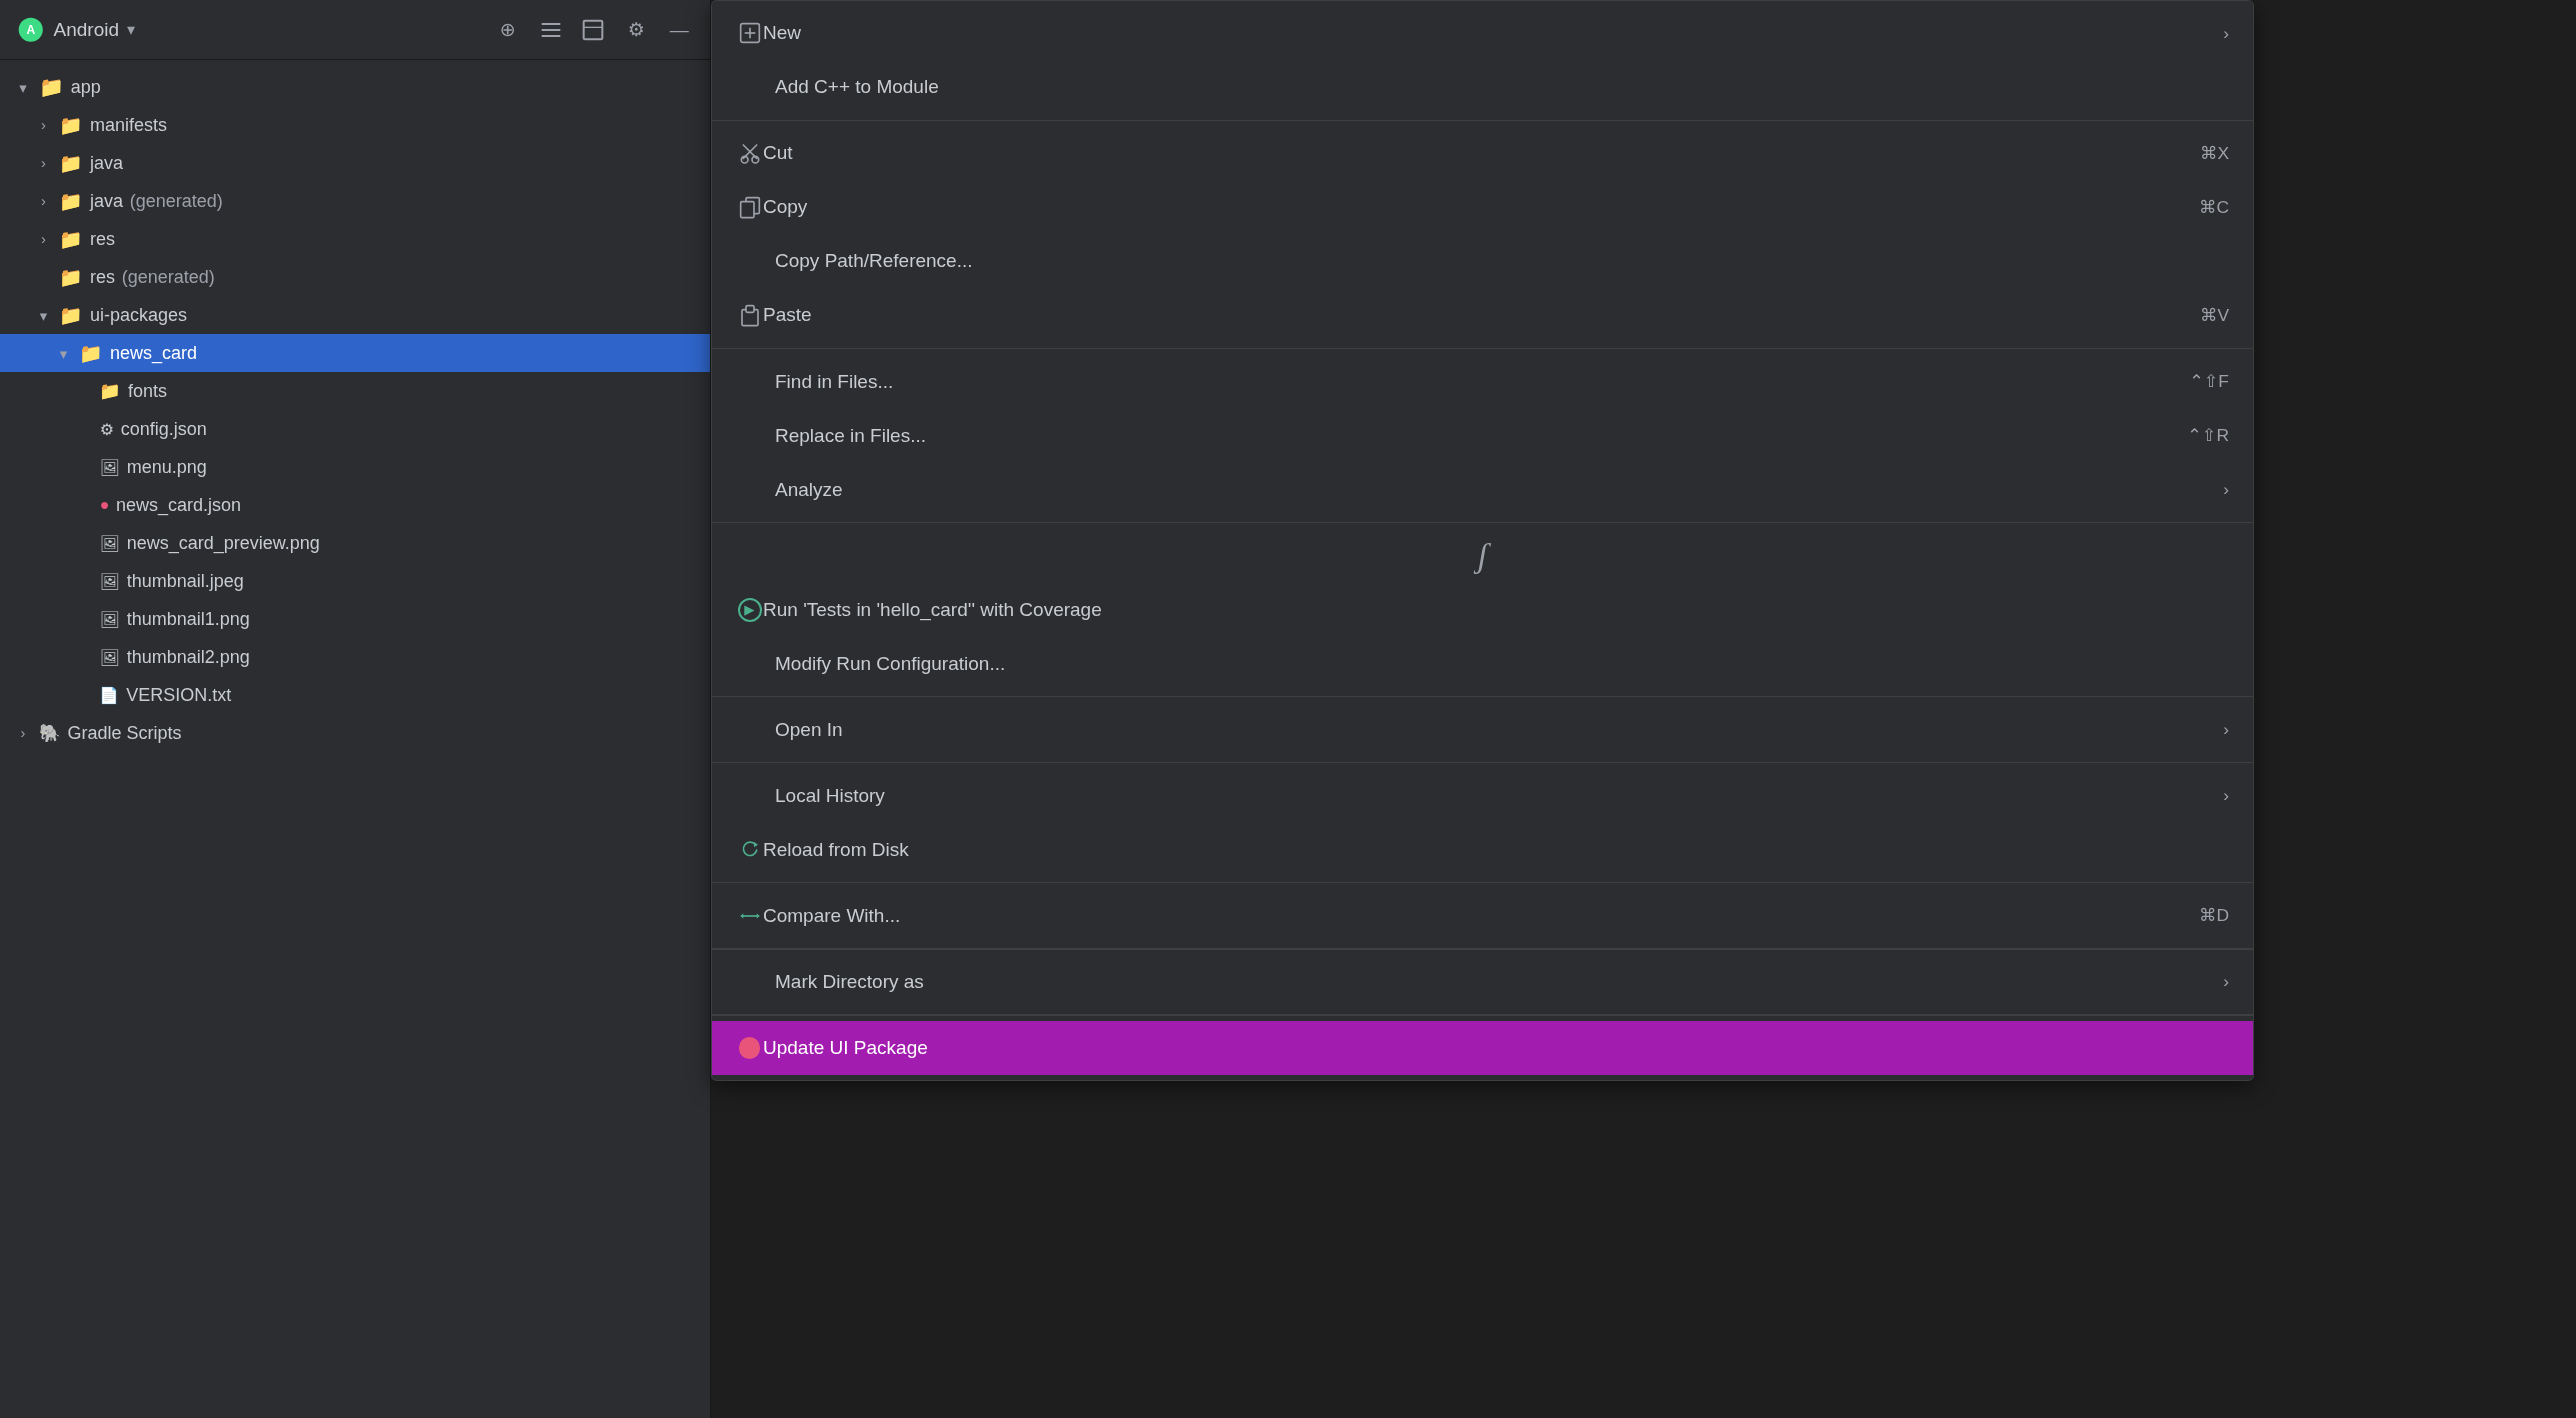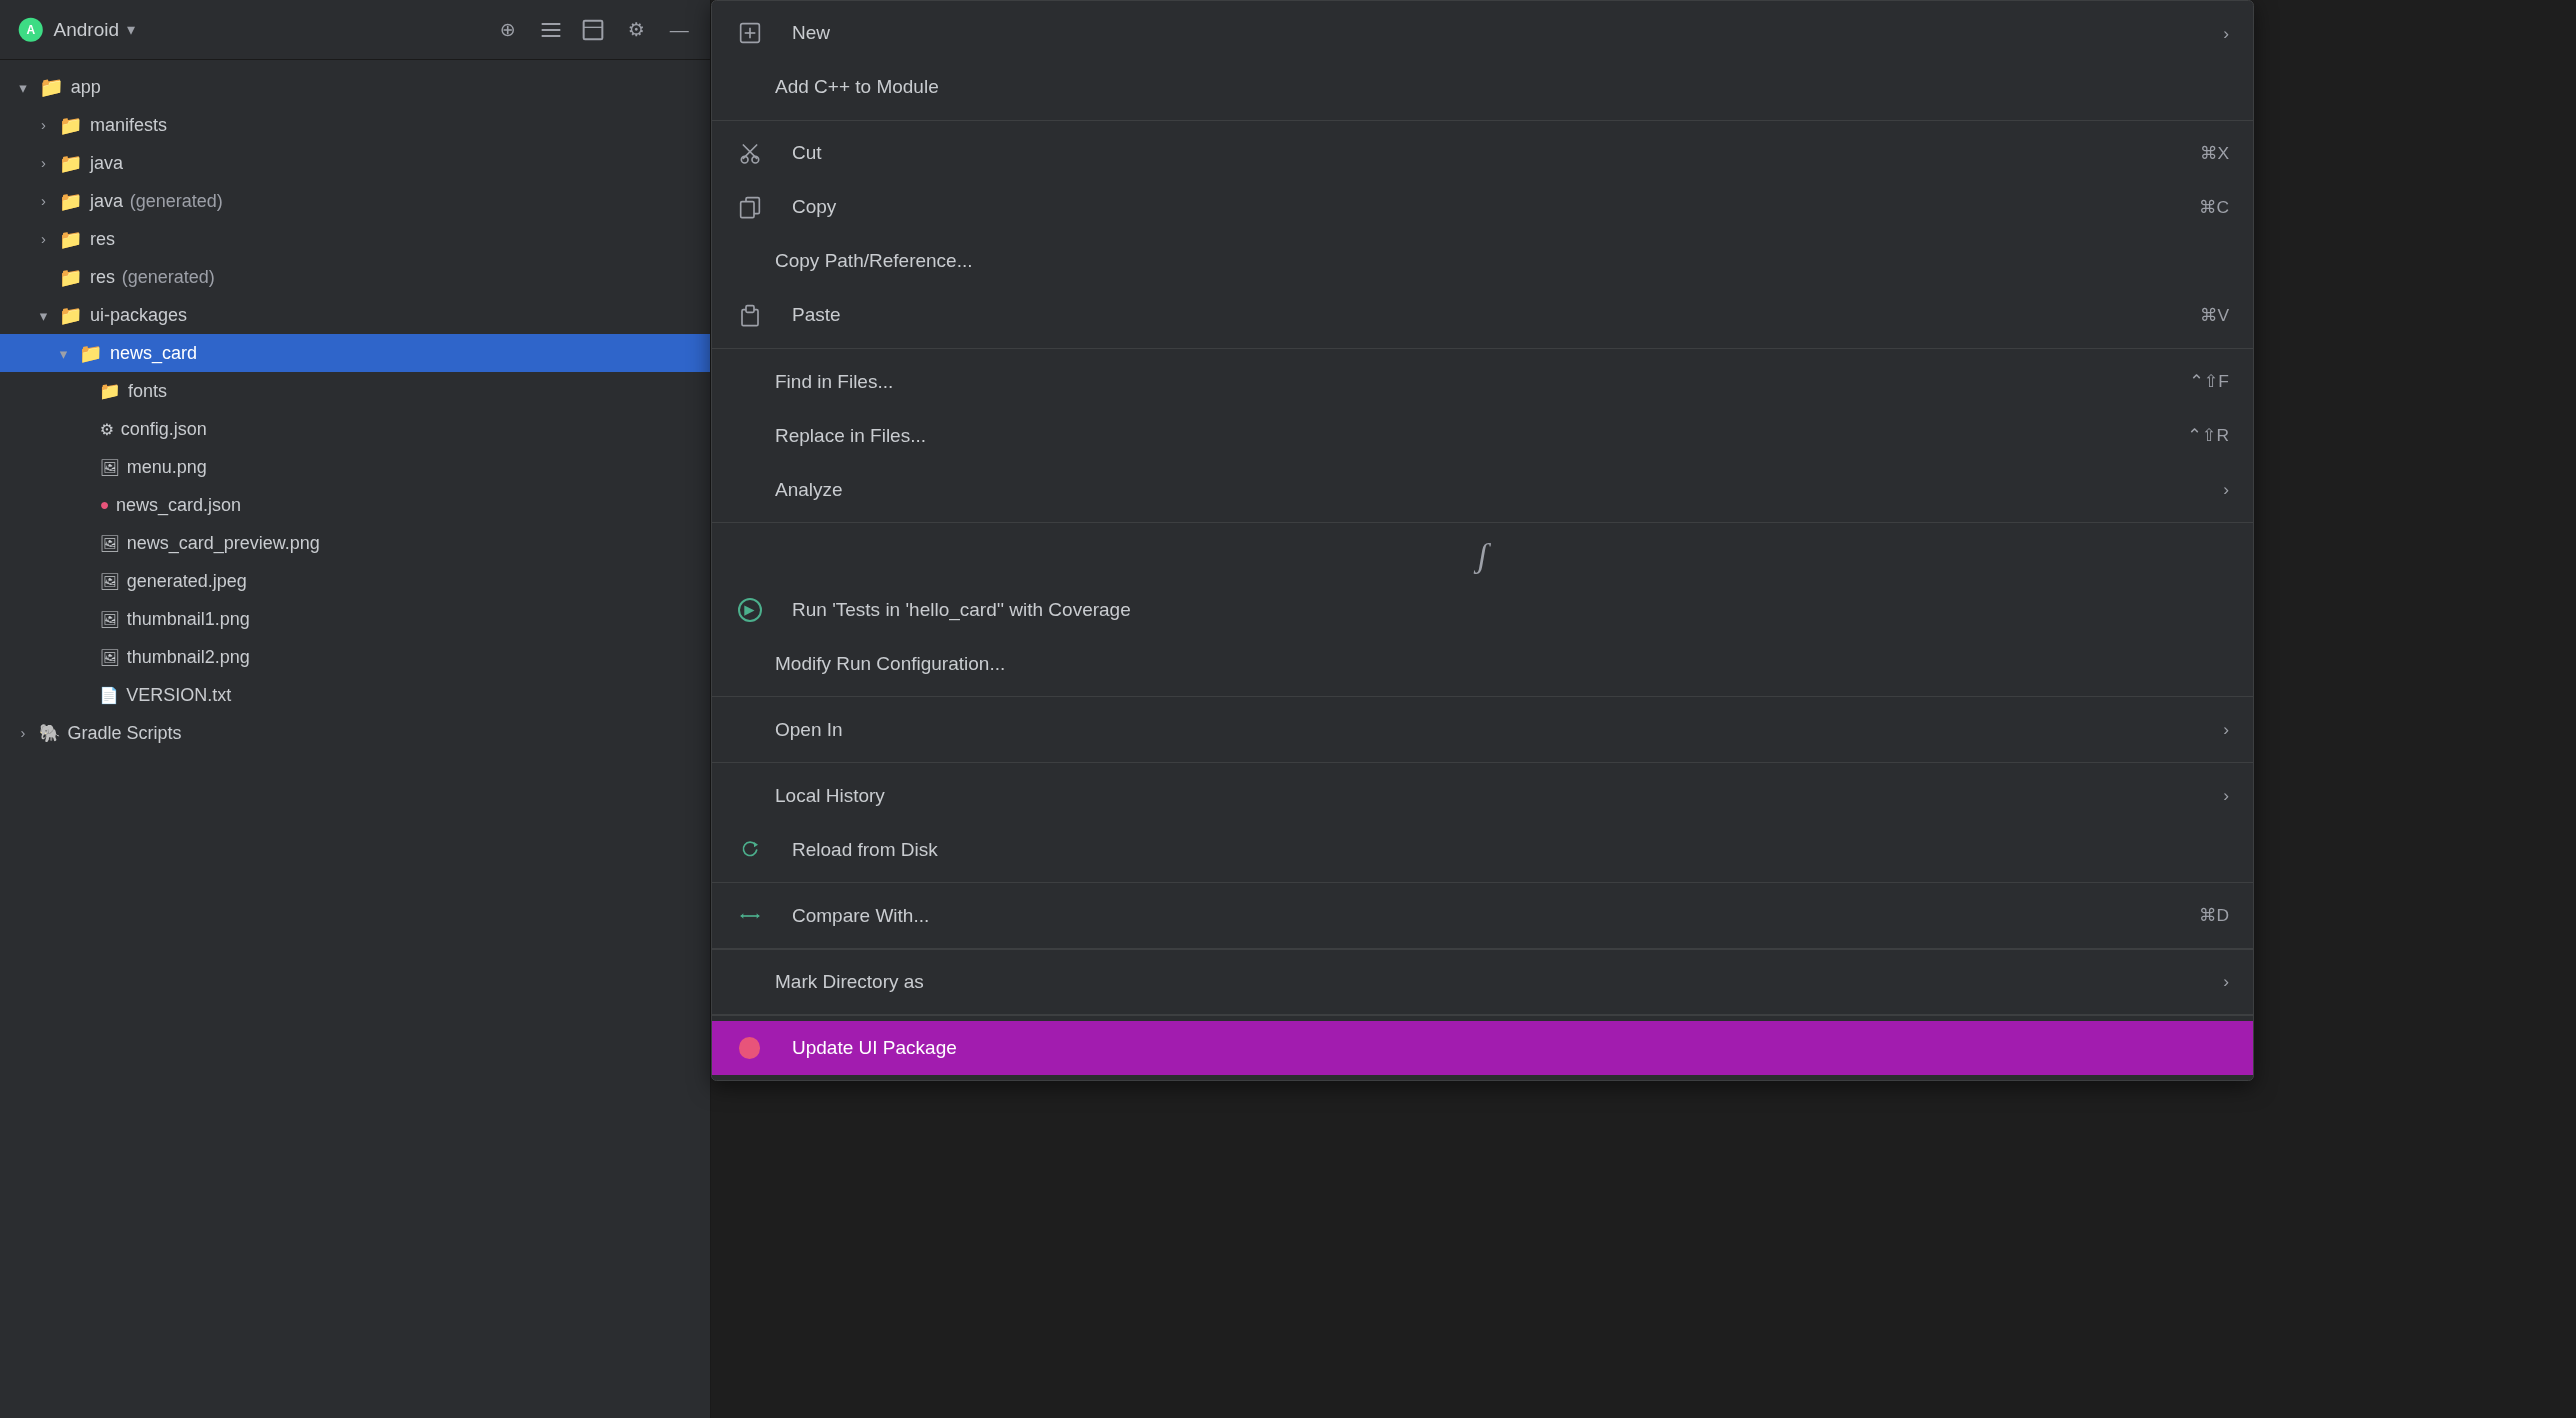--- a/index.html
+++ b/index.html
@@ -120,21 +120,21 @@
     }
 
     .menu-item {
       display: flex;
       align-items: center;
       height: 54px;
       padding: 0 24px;
       cursor: pointer;
       color: #c9ccd0;
       font-size: 19px;
-      gap: 29px;
+      gap: 0;
       position: relative;
     }
 
     .menu-item.highlighted {
       background: #a21caf;
       color: #ffffff;
     }
 
     .menu-icon {
       width: 27px;
@@ -310,21 +310,21 @@
 
     <div class="tree-item indent-3">
       <span class="chevron" style="width:19px;"></span>
       <span style="font-size:16px;">🖼</span>
       <span>news_card_preview.png</span>
     </div>
 
     <div class="tree-item indent-3">
       <span class="chevron" style="width:19px;"></span>
       <span style="font-size:16px;">🖼</span>
-      <span>generated.jpeg</span>
+      <span>thumbnail.jpeg</span>
     </div>
 
     <div class="tree-item indent-3">
       <span class="chevron" style="width:19px;"></span>
       <span style="font-size:16px;">🖼</span>
       <span>thumbnail1.png</span>
     </div>
 
     <div class="tree-item indent-3">
       <span class="chevron" style="width:19px;"></span>

